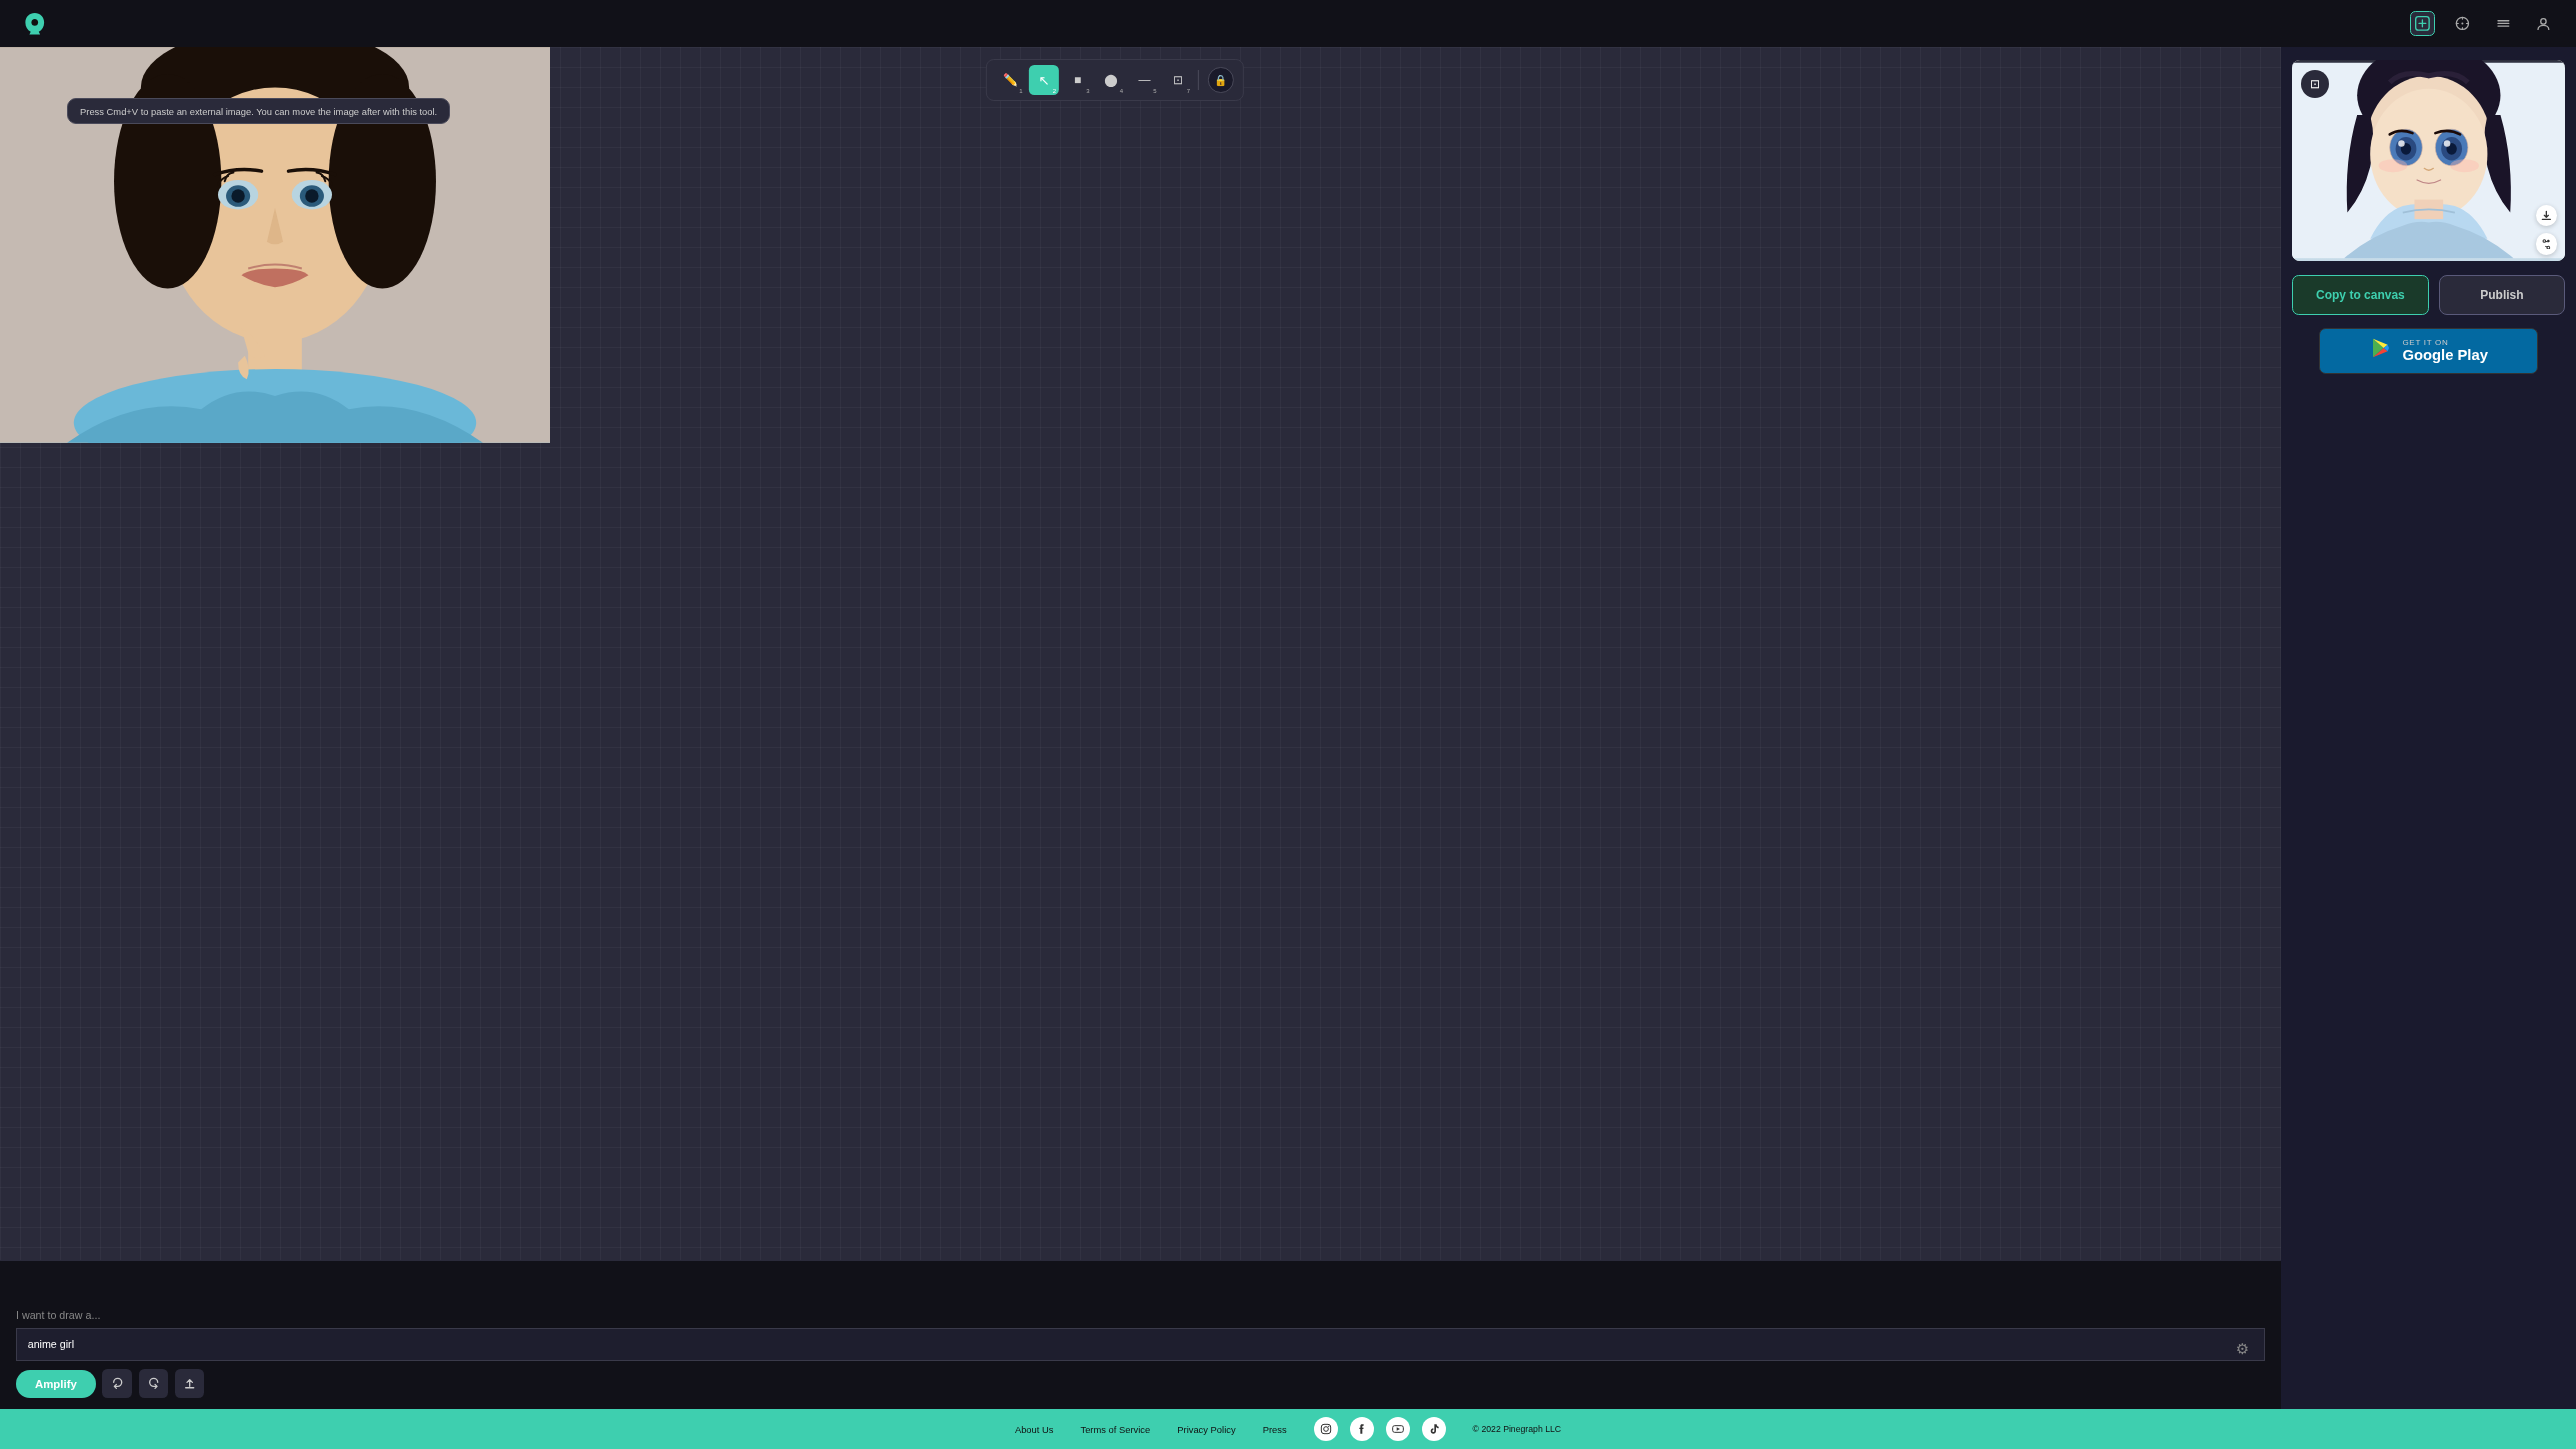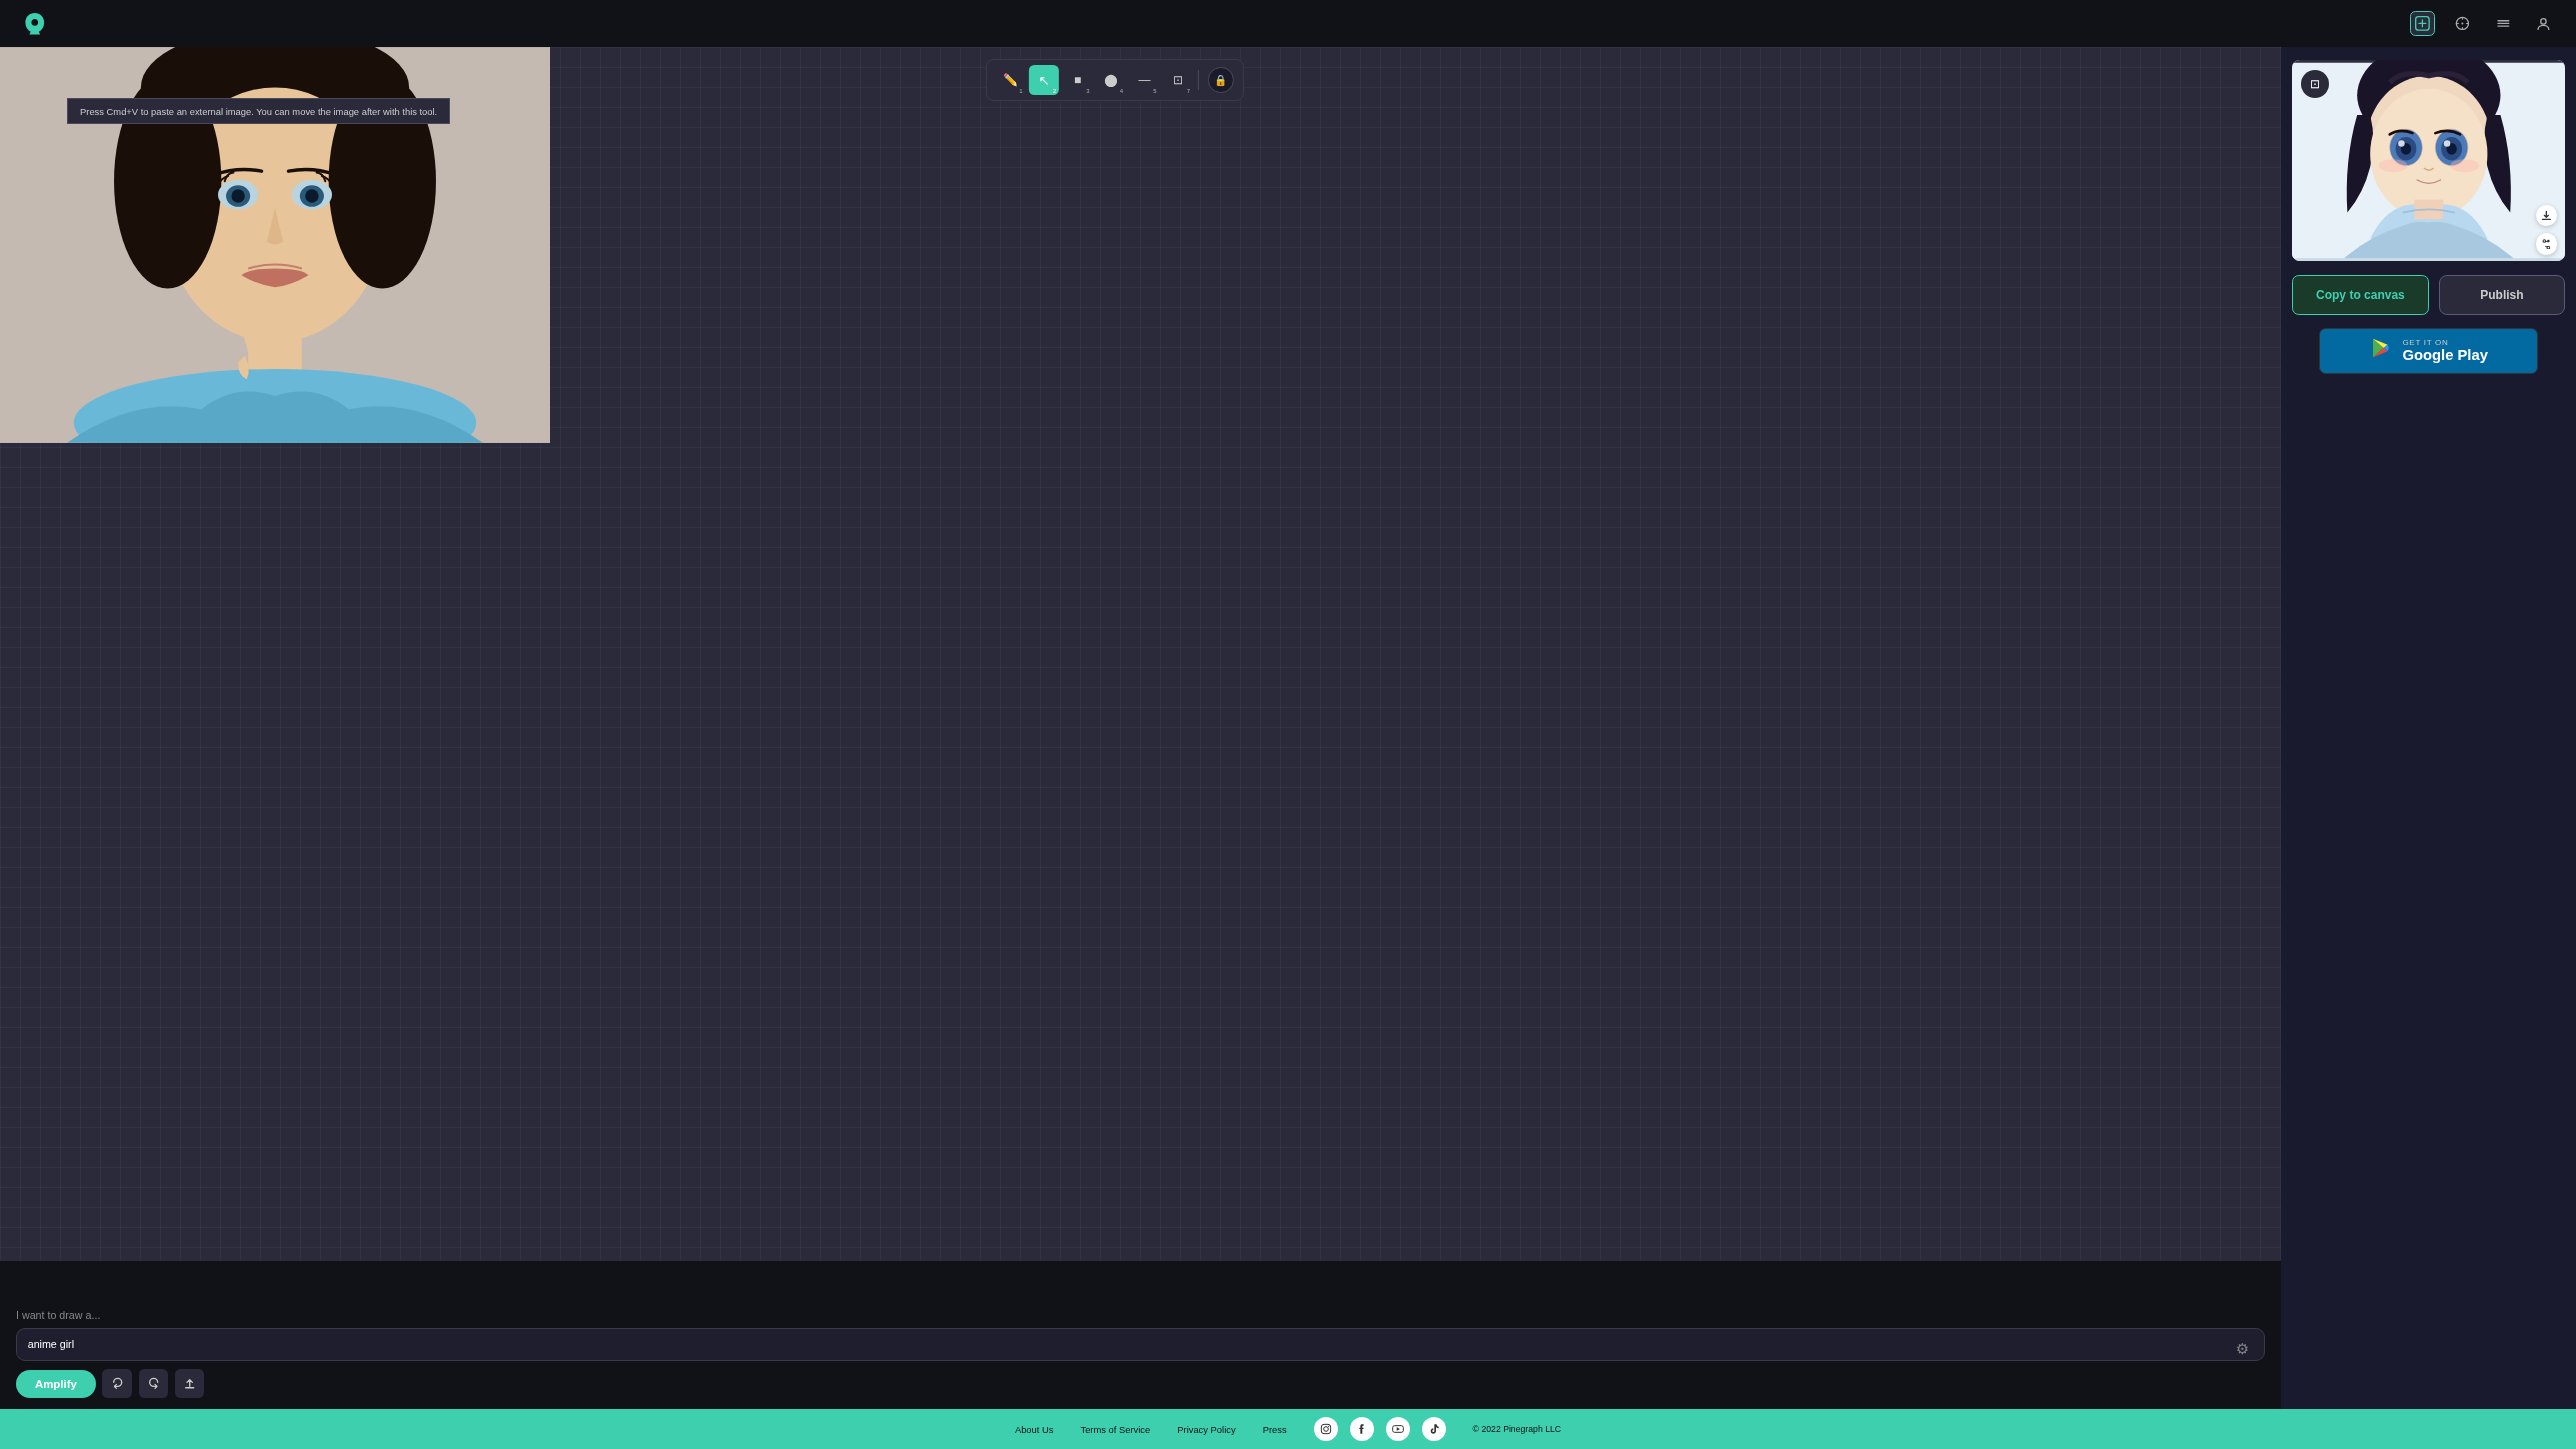--- a/index.html
+++ b/index.html
@@ -185,21 +185,21 @@
       margin-left: 4px;
     }
 
     
     .tooltip-bar {
       position: absolute;
       top: 51px;
       left: 67px;
       background: #2a2a3a;
       border: 0.7px solid #4a4a5a;
-      border-radius: 0;
+      border-radius: 9px;
       padding: 6.7px 12px;
       font-size: 9.4px;
       color: #ccc;
       white-space: nowrap;
       z-index: 50;
     }
 
     
     .right-panel {
       width: 295px;
@@ -343,21 +343,21 @@
     .prompt-label {
       font-size: 10.7px;
       color: #888;
       margin-bottom: 6.7px;
       margin-top: 36px;
     }
     .prompt-input-wrap {
       flex: 1;
       background: #1e1e2e;
       border: 0.7px solid #3a3a4a;
-      border-radius: 9px;
+      border-radius: 0;
       padding: 9.4px 10.7px;
     }
     .prompt-input {
       background: transparent;
       border: none;
       outline: none;
       color: #fff;
       font-size: 10.7px;
       width: 100%;
     }

